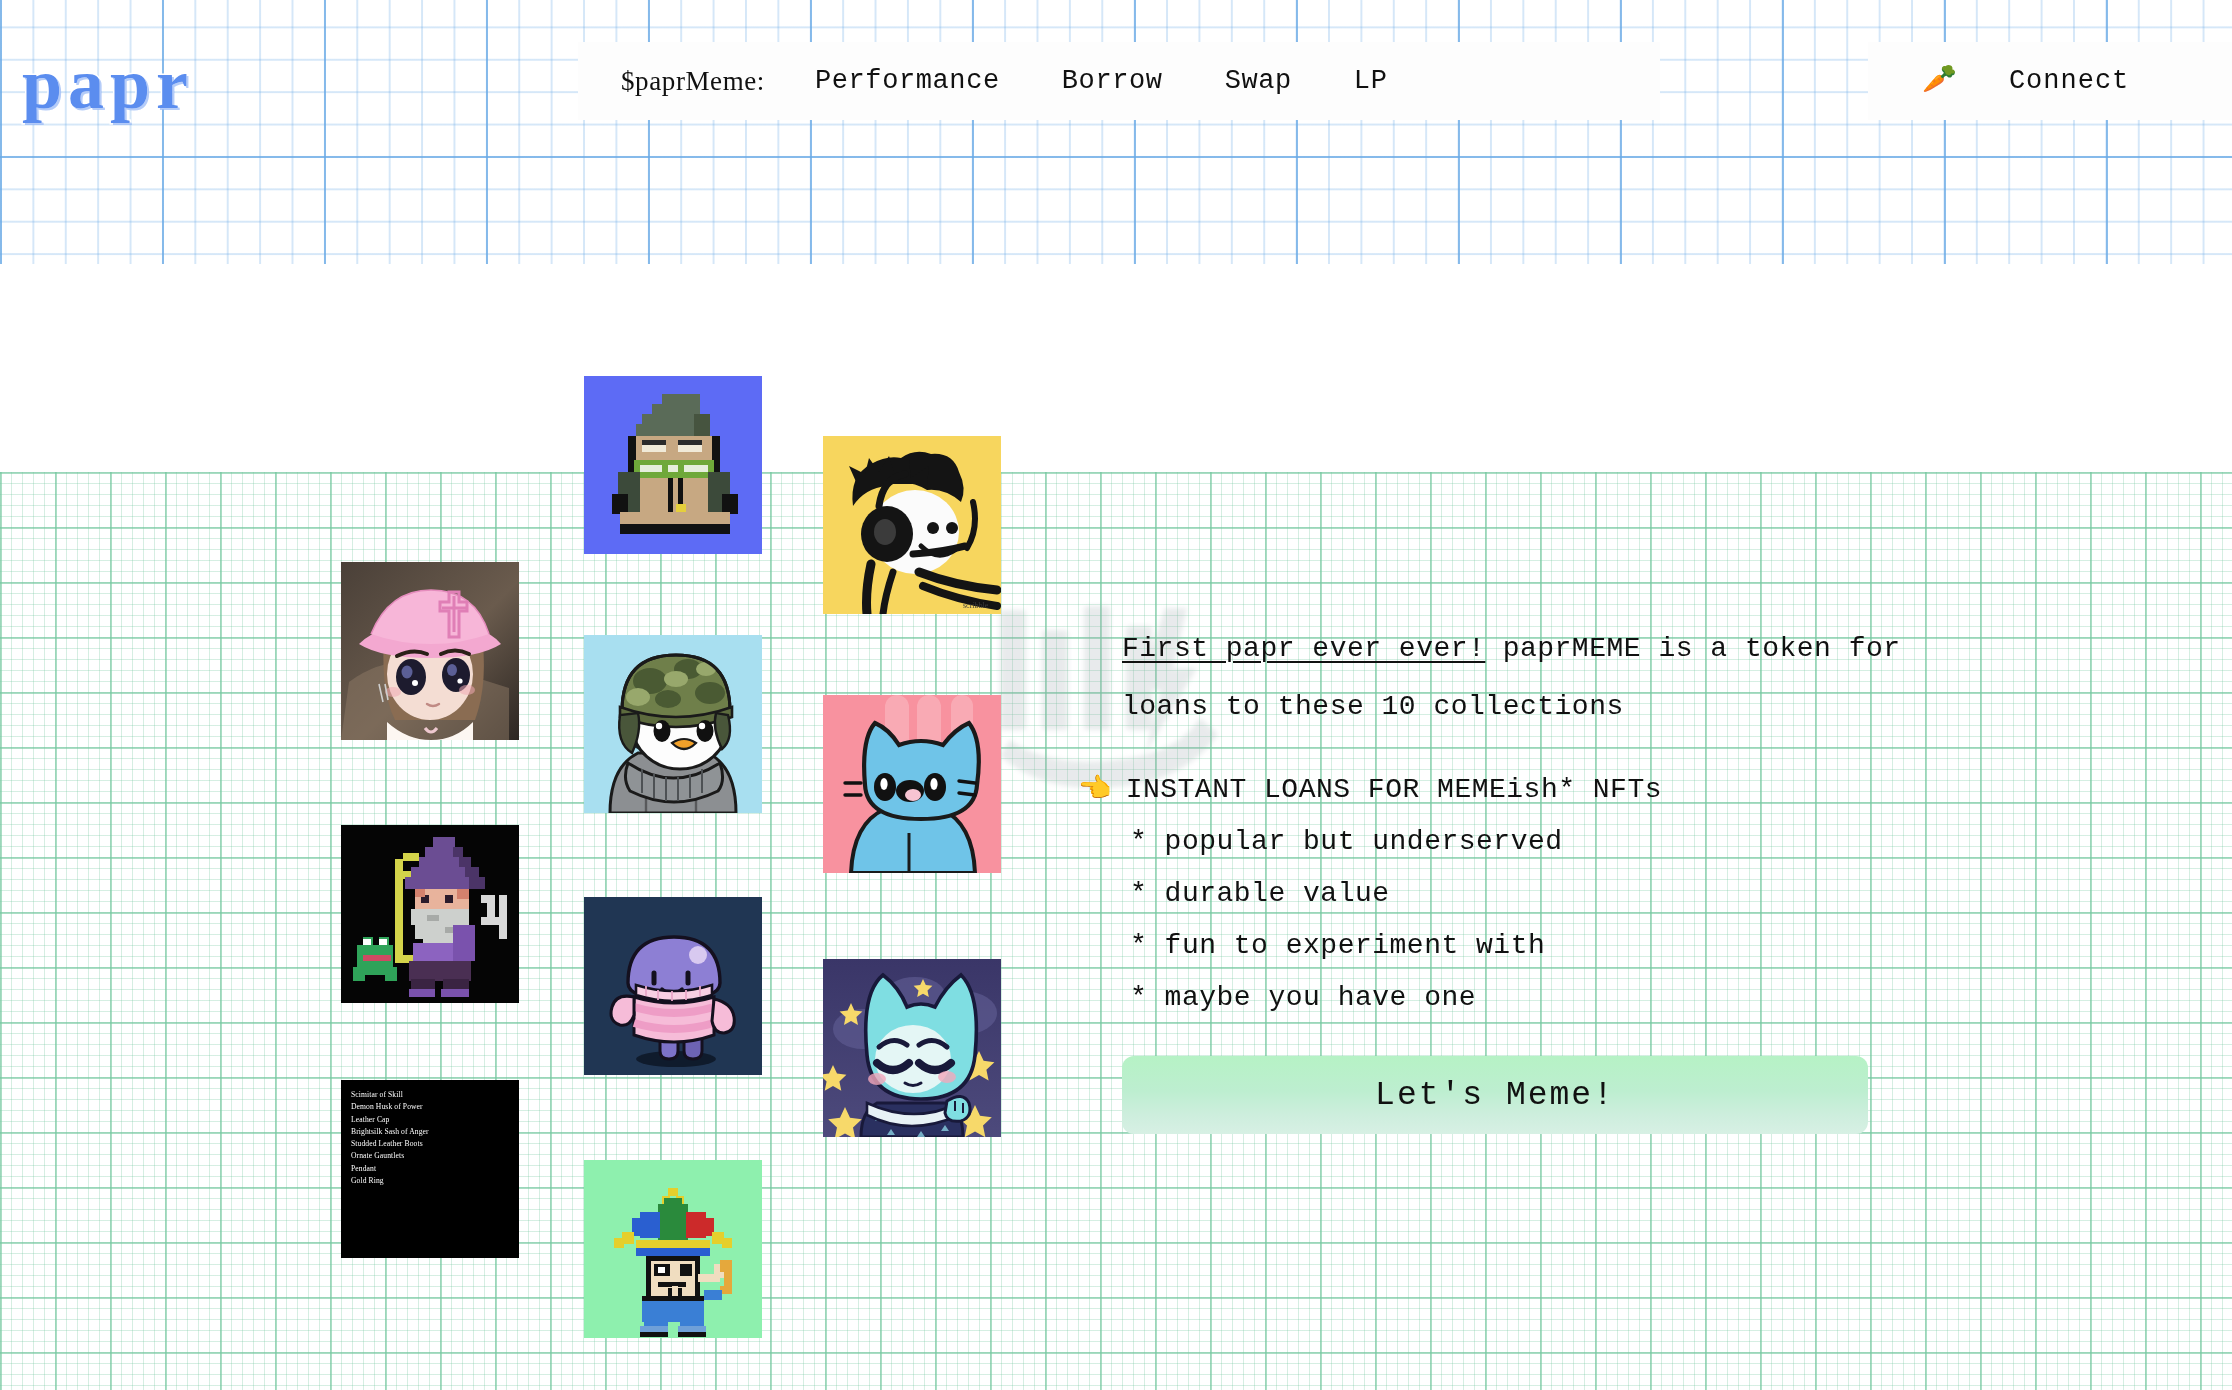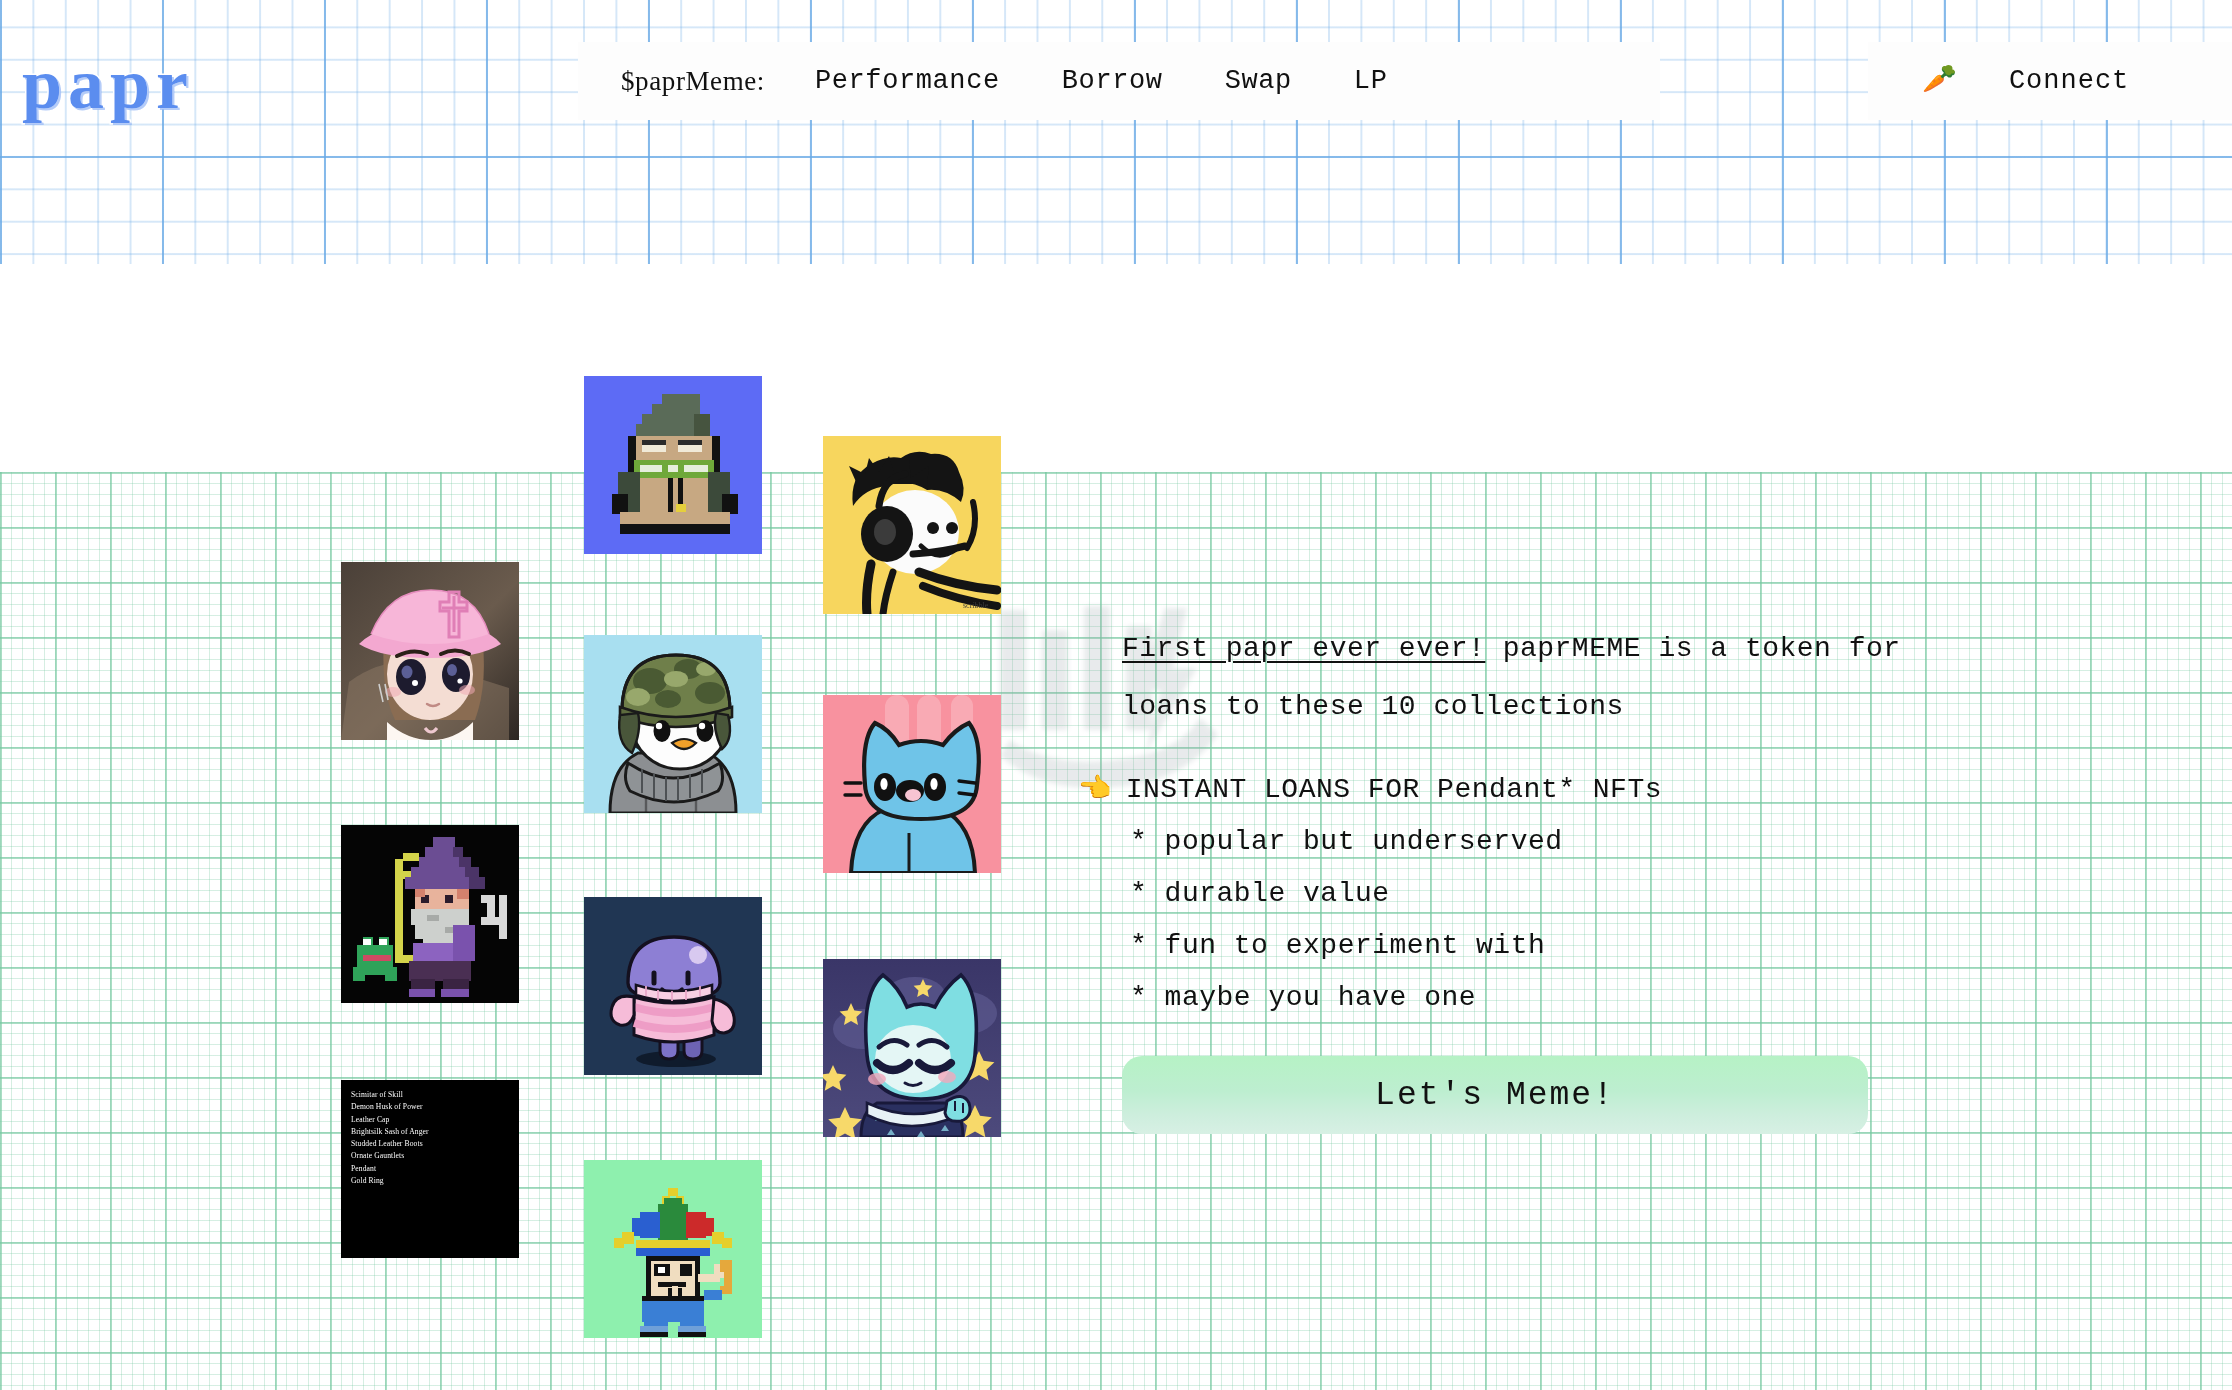--- a/index.html
+++ b/index.html
@@ -239,21 +239,21 @@
     white-space: nowrap;
   }
   .point-sub { padding-left: 8px; }
 
   .cta {
     display: block;
     margin-top: 32px;
     width: 746px;
     height: 78px;
     border: 0;
-    border-radius: 20px;
+    border-radius: 12px;
     background: linear-gradient(to bottom, #b6f2c5 0%, #bdeed0 45%, #cdeedd 75%, #d7f0e4 100%);
     font-family: "Liberation Mono", monospace;
     font-size: 33px;
     letter-spacing: 2px;
     color: #111111;
     cursor: pointer;
   }
 </style>
 </head>
 <body>
@@ -732,21 +732,21 @@
 
 <div class="content">
 
   <p class="lede">
     <a class="lede-link">First papr ever ever!</a><span> paprMEME is a token for loans to these 10 collections</span>
   </p>
 
   <div class="points">
     <div class="point-head">
       <span class="point-emoji">👈</span>
-      <span class="point-line">INSTANT LOANS FOR Pendant* NFTs</span>
+      <span class="point-line">INSTANT LOANS FOR MEMEish* NFTs</span>
     </div>
     <div class="point-line point-sub">* popular but underserved</div>
     <div class="point-line point-sub">* durable value</div>
     <div class="point-line point-sub">* fun to experiment with</div>
     <div class="point-line point-sub">* maybe you have one</div>
   </div>
 
   <button class="cta">Let's Meme!</button>
 </div>
 

